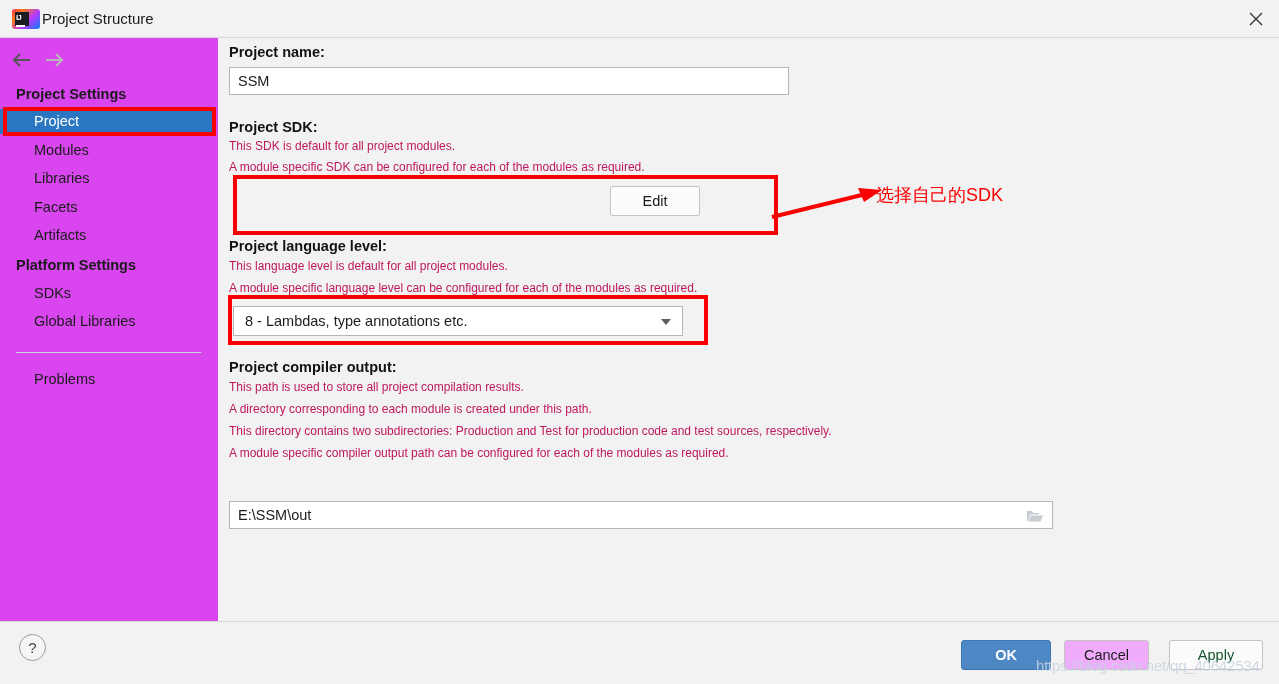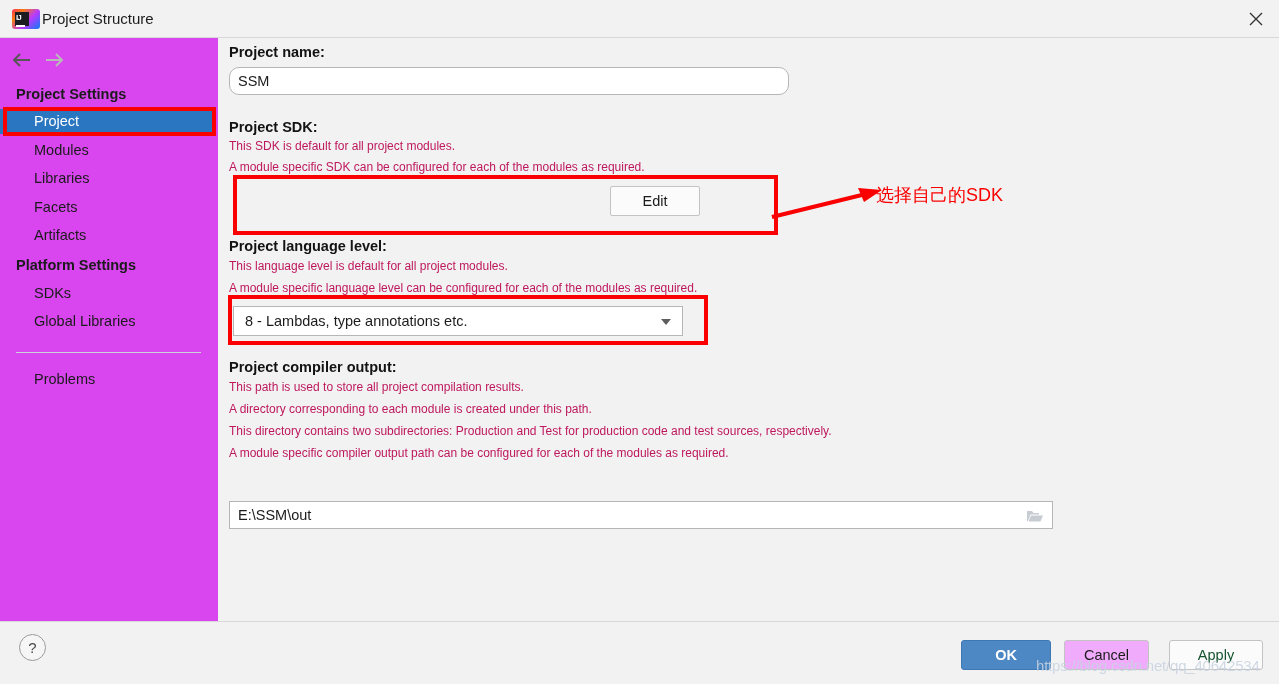--- a/index.html
+++ b/index.html
@@ -146,21 +146,21 @@
     position: absolute;
     background: #ffffff;
     border: 1px solid #b6b6b6;
     box-sizing: border-box;
     font-size: 14.5px;
     color: #1b1b1b;
     padding: 0 8px;
     display: flex;
     align-items: center;
   }
-  #project-name-field { left: 11px; top: 29px; width: 560px; height: 28px; border-radius: 10px; }
+  #project-name-field { left: 11px; top: 29px; width: 560px; height: 28px; }
   #compiler-output-field { left: 11px; top: 435px; width: 824px; height: 28px; padding-right: 34px; margin-top: 28px; }
   #folder-btn {
     position: absolute;
     right: 4px; top: 3px;
     width: 26px; height: 22px;
     display: flex; align-items: center; justify-content: center;
     cursor: pointer;
   }
 
   

